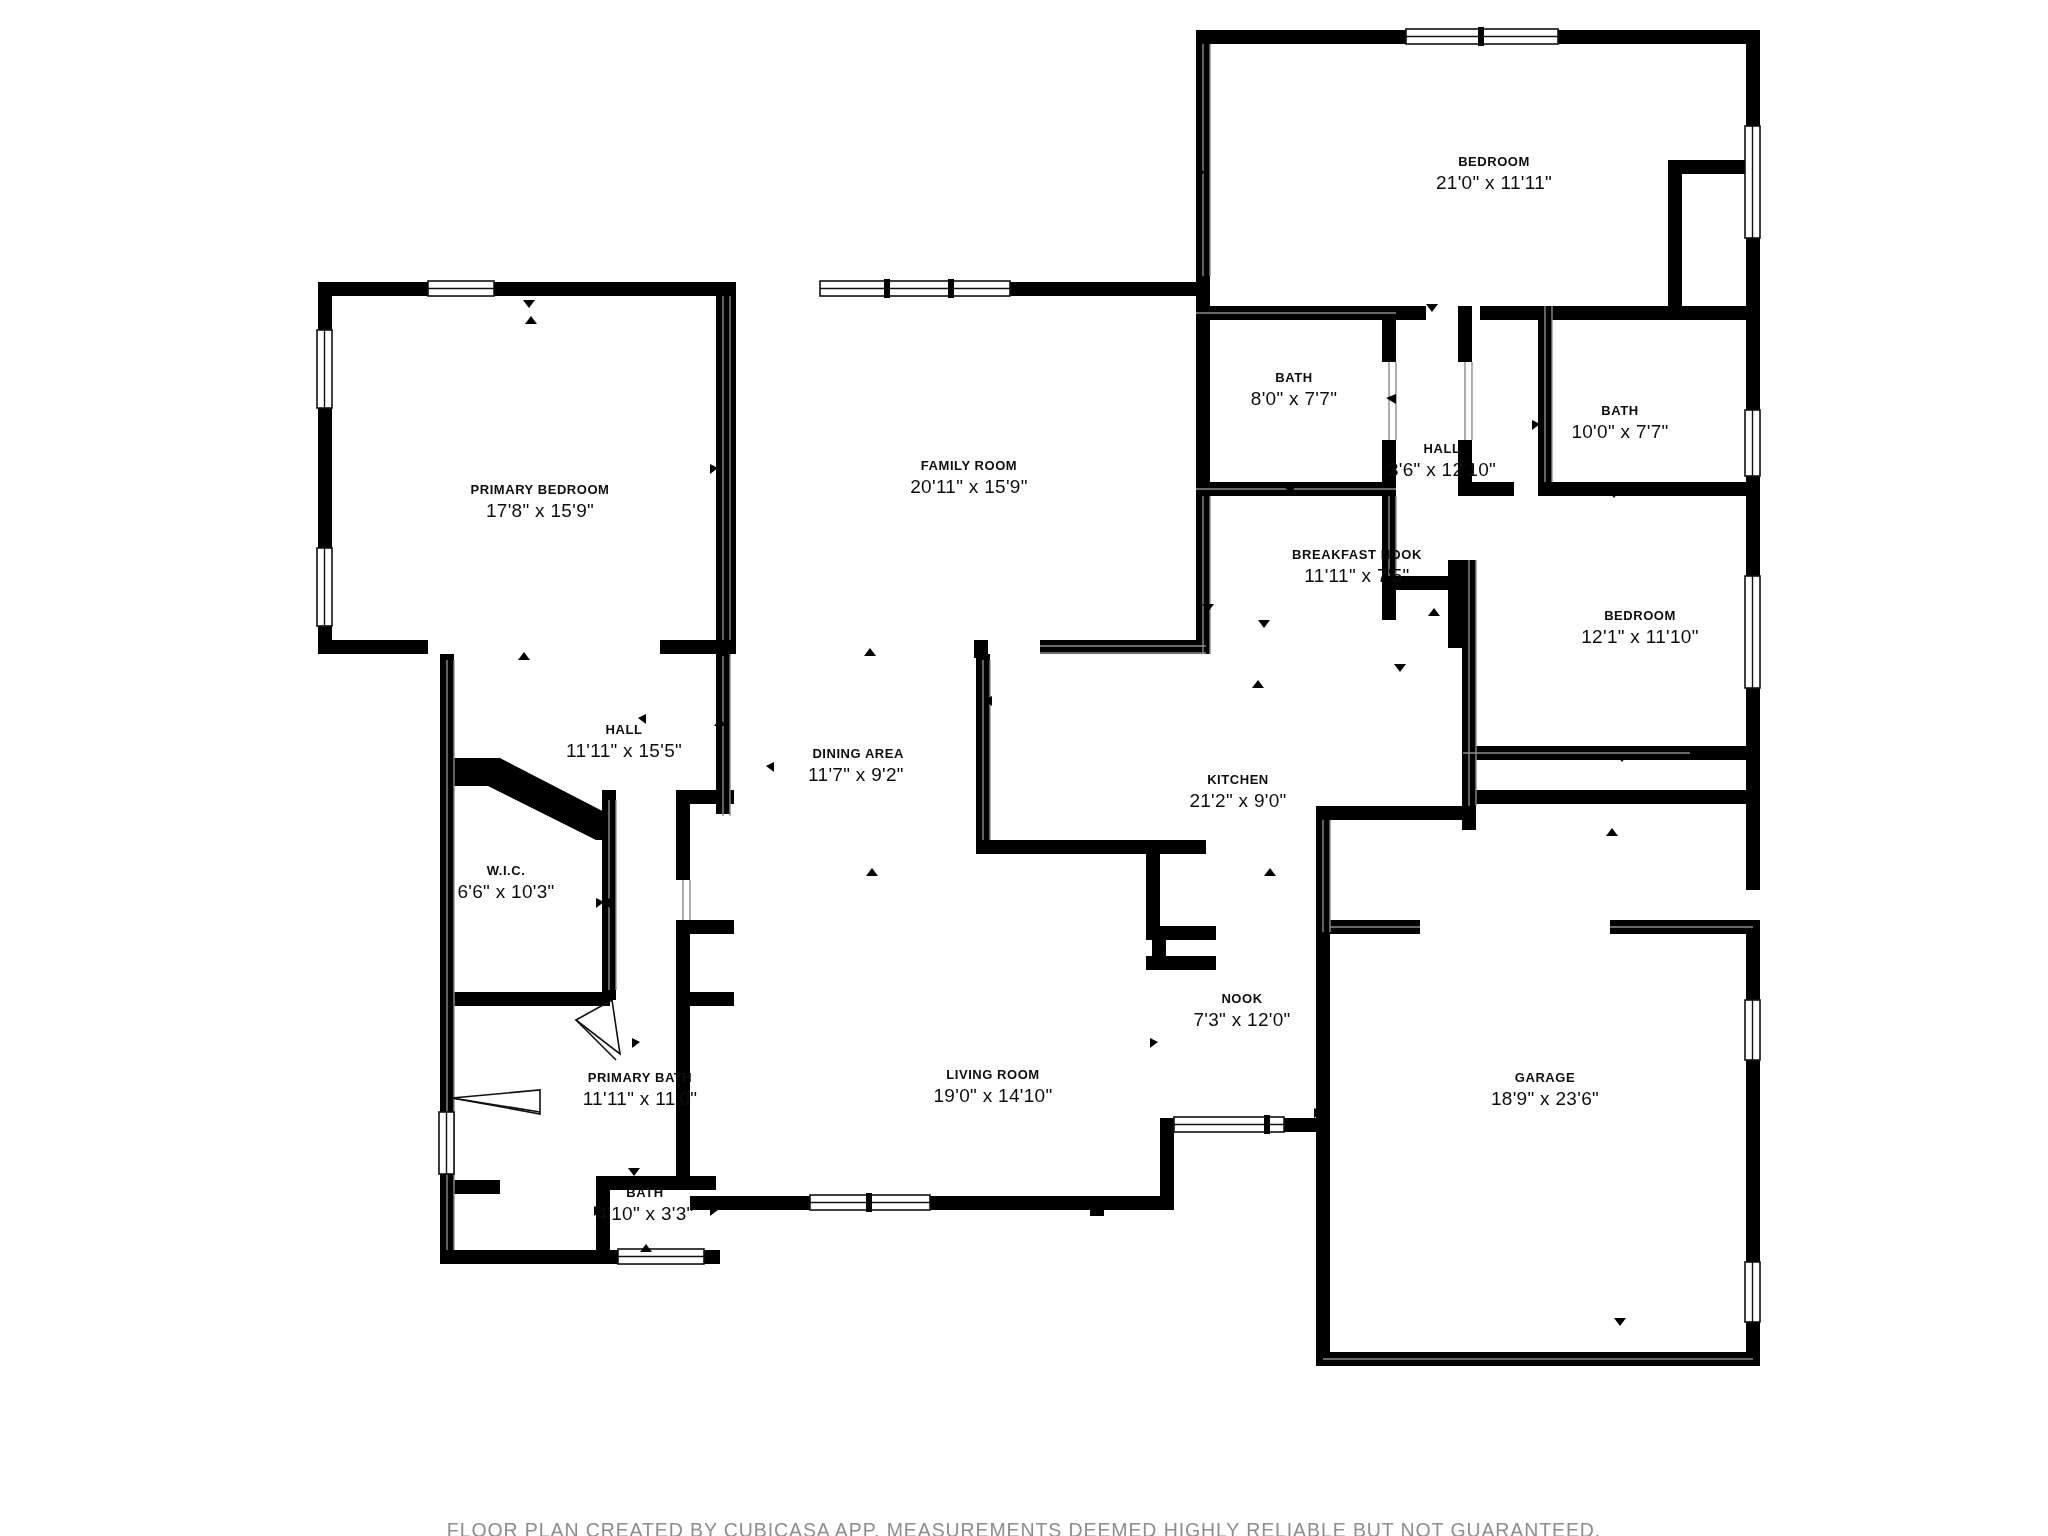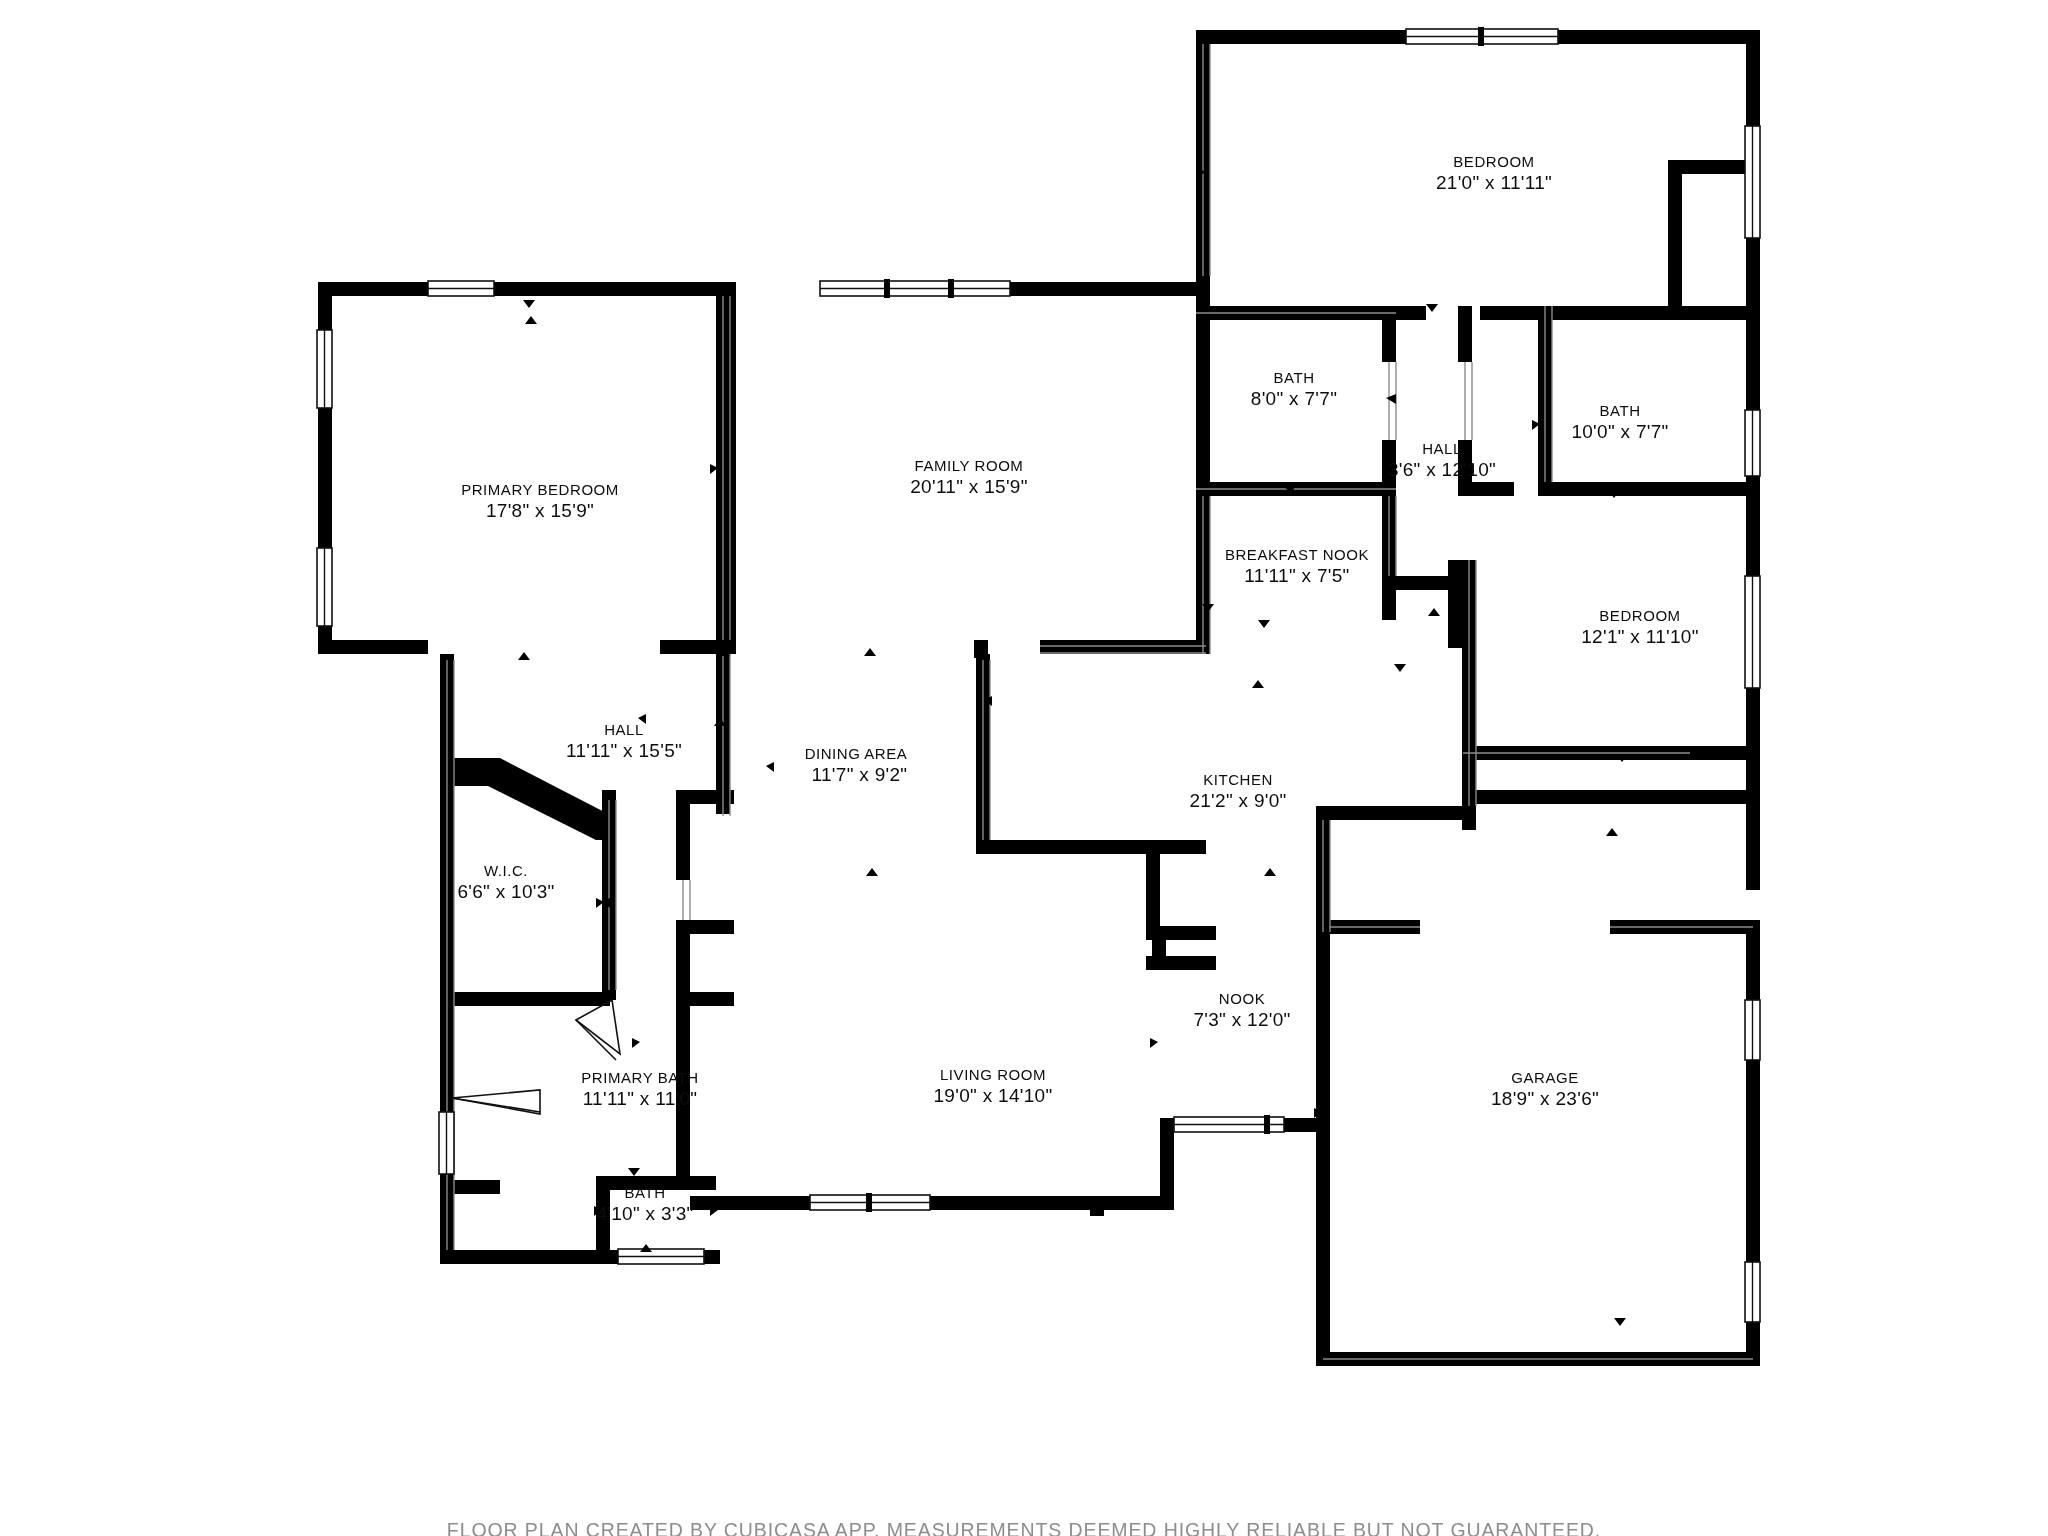--- a/index.html
+++ b/index.html
@@ -2,21 +2,21 @@
 <html><head>
 <meta charset="utf-8">
 <style>
   html,body{margin:0;padding:0;background:#ffffff;}
   body{width:2048px;height:1536px;position:relative;overflow:hidden;
        font-family:"Liberation Sans","DejaVu Sans",sans-serif;color:#1a1a1a;}
   #plan-root{position:absolute;inset:0;}
   svg#floorplan{position:absolute;left:0;top:0;width:2048px;height:1536px;display:block;}
   .room-label{position:absolute;text-align:center;line-height:1.28;
               white-space:nowrap;pointer-events:none;}
-  .room-label .rl-name{font-size:15px;letter-spacing:.55px;font-weight:400;color:#0d0d0d;}
+  .room-label .rl-name{font-size:13px;letter-spacing:.55px;font-weight:700;color:#0d0d0d;}
   .room-label .rl-dim{font-size:19px;letter-spacing:.3px;font-weight:400;color:#0d0d0d;}
   .footer-note{position:absolute;left:0;width:2048px;text-align:center;
                font-size:19.5px;letter-spacing:.9px;color:#8d8d8d;}
   .wall{fill:#000000;}
   .thin{stroke:#8c8c8c;stroke-width:1.4;fill:none;}
   .win{fill:#ffffff;stroke:#111;stroke-width:1.6;}
   .door-arc{fill:none;stroke:#111;stroke-width:1.6;}
   .marker{fill:#000;}
 </style>
 </head>
@@ -291,21 +291,21 @@
   <div class="room-label" style="left:540px;top:478px;transform:translate(-50%,-50%);margin-top:24px;">
     <div class="rl-name">PRIMARY BEDROOM</div>
     <div class="rl-dim">17'8" x 15'9"</div>
   </div>
 
   <div class="room-label" style="left:969px;top:478px;transform:translate(-50%,-50%);">
     <div class="rl-name">FAMILY ROOM</div>
     <div class="rl-dim">20'11" x 15'9"</div>
   </div>
 
-  <div class="room-label" style="left:1297px;top:567px;transform:translate(-50%,-50%);">
+  <div class="room-label" style="left:1357px;top:567px;transform:translate(-50%,-50%);">
     <div class="rl-name">BREAKFAST NOOK</div>
     <div class="rl-dim">11'11" x 7'5"</div>
   </div>
 
   <div class="room-label" style="left:1640px;top:628px;transform:translate(-50%,-50%);">
     <div class="rl-name">BEDROOM</div>
     <div class="rl-dim">12'1" x 11'10"</div>
   </div>
 
   <div class="room-label" style="left:624px;top:742px;transform:translate(-50%,-50%);">

